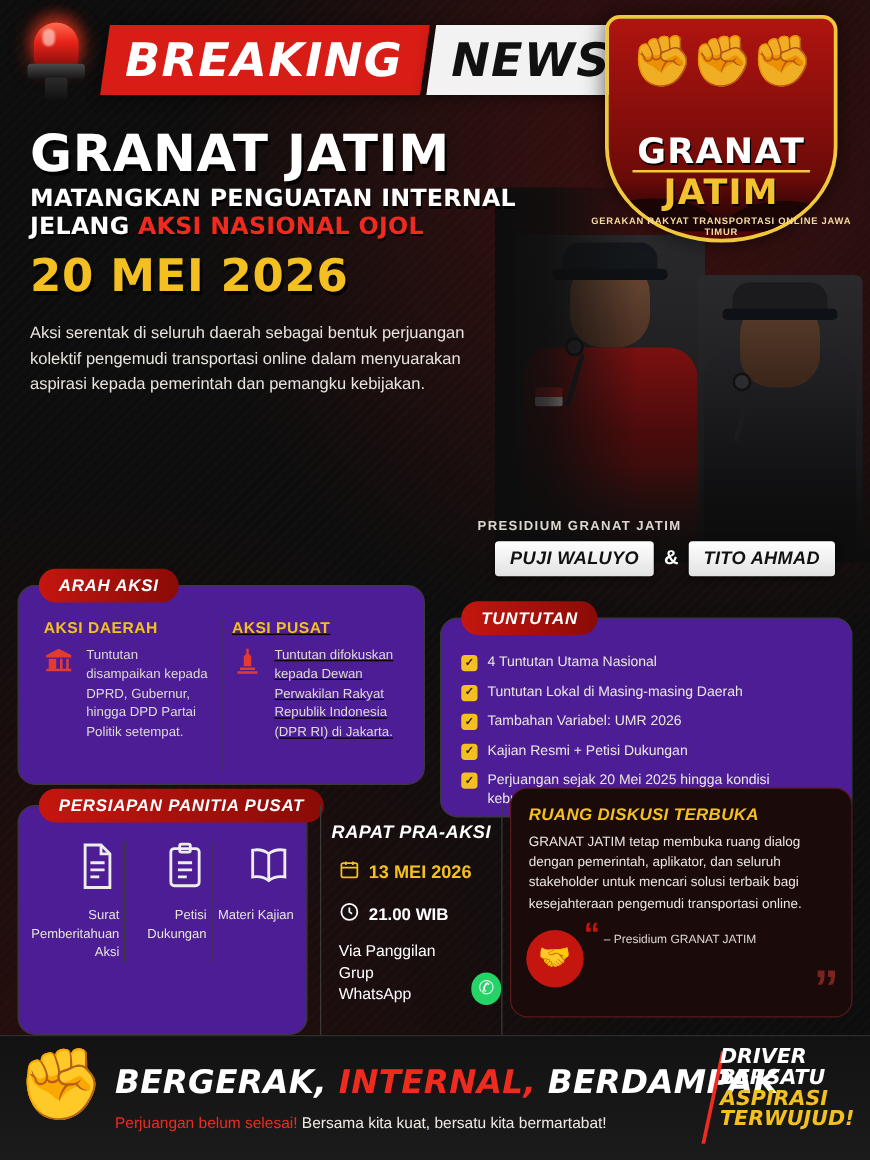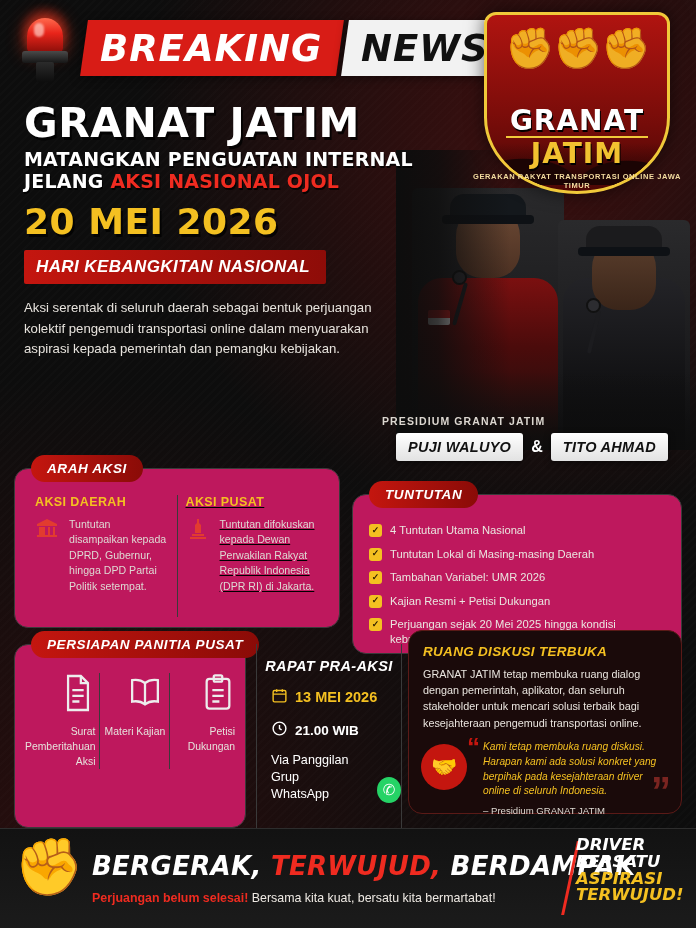--- a/index.html
+++ b/index.html
@@ -265,21 +265,21 @@
     padding: 6px 12px; border-radius: 3px; letter-spacing: .3px;
     font-style: italic;
     box-shadow: 0 2px 6px rgba(0,0,0,.5);
     white-space: nowrap;
   }
   .amp { color: #fff; font-weight: 900; font-size: 16px; }
 
   
   .card {
     position: absolute;
-    background: #be185d;
+    background: #4c1d95;
     border: 1px solid #3a3a3a;
     border-radius: 14px;
     z-index: 3;
   }
   .card-title {
     position: absolute; top: -14px; left: 16px;
     background: linear-gradient(90deg,#c4160f,#8a0b07);
     color: #fff; font-weight: 900; font-size: 13.5px;
     font-style: italic; letter-spacing: .6px;
     padding: 6px 16px; border-radius: 14px;
@@ -398,21 +398,21 @@
     position: absolute; left: 92px; top: 22px;
     font-family: "DejaVu Sans", sans-serif;
     font-weight: 900; font-style: italic; font-size: 26px;
     color: #fff; letter-spacing: .3px;
   }
   .slogan .red { color: #ef2b20; }
   .subslogan {
     position: absolute; left: 92px; top: 62px;
     font-size: 12.4px; color: #efeae4;
   }
-  .subslogan .red { color: #ef2b20; font-weight: 700; }
+  .subslogan .red { color: #ef2b20; font-weight: 400; }
   .driver-badge {
     position: absolute; right: 12px; top: 8px; width: 108px;
     text-align: left;
   }
   .driver-badge div {
     font-family: "DejaVu Sans", sans-serif;
     font-weight: 900; font-style: italic; font-size: 16.5px;
     line-height: 1.02; color: #fff;
   }
   .driver-badge div.y { color: #f4c021; }
@@ -477,21 +477,20 @@
     <div class="photo-fade"></div>
   </div>
 
   <div class="hero">
     <h1>GRANAT JATIM</h1>
     <h2>
       <span>MATANGKAN PENGUATAN INTERNAL</span><br>
       <span>JELANG </span><span class="red">AKSI NASIONAL OJOL</span>
     </h2>
     <div class="date">20 MEI 2026</div>
-    <div class="hari">HARI KEBANGKITAN NASIONAL</div>
     <p class="lead">Aksi serentak di seluruh daerah sebagai bentuk perjuangan kolektif pengemudi transportasi online dalam menyuarakan aspirasi kepada pemerintah dan pemangku kebijakan.</p>
   </div>
 
   <div class="presidium">
     <div class="ttl">PRESIDIUM GRANAT JATIM</div>
     <div class="names">
       <div class="pill">PUJI WALUYO</div>
       <div class="amp">&amp;</div>
       <div class="pill">TITO AHMAD</div>
     </div>
@@ -559,36 +558,36 @@
           <svg width="34" height="40" viewBox="0 0 24 28" fill="none" stroke="#ededed" stroke-width="1.6">
             <path d="M5 2h9l5 5v19H5z"></path>
               <path d="M14 2v5h5"></path>
               <path d="M8 12h8M8 16h8M8 20h5"></path>
           </svg>
         </div>
         <p>Surat Pemberitahuan Aksi</p>
       </div>
       <div class="prep-item">
         <div class="prep-ico">
-          <svg width="40" height="40" viewBox="0 0 28 28" fill="none" stroke="#ededed" stroke-width="1.6">
-            <path d="M14 7c-2.5-2-6-2.5-9-2v15c3-.5 6.5 0 9 2 2.5-2 6-2.5 9-2V5c-3-.5-6.5 0-9 2z"></path>
-              <path d="M14 7v15"></path>
-          </svg>
-        </div>
-        <p>Materi Kajian</p>
-      </div>
-      <div class="prep-item">
-        <div class="prep-ico">
           <svg width="34" height="40" viewBox="0 0 24 28" fill="none" stroke="#ededed" stroke-width="1.6">
             <rect x="4" y="4" width="16" height="21" rx="2"></rect>
               <rect x="9" y="1.5" width="6" height="4.5" rx="1"></rect>
             <path d="M8 12h8M8 16h8M8 20h5"></path>
           </svg>
         </div>
         <p>Petisi Dukungan</p>
+      </div>
+      <div class="prep-item">
+        <div class="prep-ico">
+          <svg width="40" height="40" viewBox="0 0 28 28" fill="none" stroke="#ededed" stroke-width="1.6">
+            <path d="M14 7c-2.5-2-6-2.5-9-2v15c3-.5 6.5 0 9 2 2.5-2 6-2.5 9-2V5c-3-.5-6.5 0-9 2z"></path>
+              <path d="M14 7v15"></path>
+          </svg>
+        </div>
+        <p>Materi Kajian</p>
       </div>
     </div>
   </div>
 
   <div id="rapat" class="card">
     <div class="rapat-h">RAPAT PRA-AKSI</div>
     <div class="rapat-row">
       <span>
         <svg width="17" height="17" viewBox="0 0 24 24" fill="none" stroke="#f4c021" stroke-width="2">
           <rect x="3" y="5" width="18" height="16" rx="2"></rect>
@@ -615,32 +614,31 @@
     </div>
   </div>
 
   <div class="card" id="ruang">
     <h3>RUANG DISKUSI TERBUKA</h3>
     <p class="body">GRANAT JATIM tetap membuka ruang dialog dengan pemerintah, aplikator, dan seluruh stakeholder untuk mencari solusi terbaik bagi kesejahteraan pengemudi transportasi online.</p>
     <div class="quote-wrap">
       <div class="handshake">🤝</div>
       <div class="quote-txt">
         <span class="qm">“</span>
-        <p>Kami tetap membuka ruang diskusi. Harapan kami ada solusi konkret yang berpihak pada kesejahteraan driver online di seluruh Indonesia.</p>
         <div class="src">– Presidium GRANAT JATIM</div>
       </div>
     </div>
     <div class="bigq">”</div>
   </div>
 
   <div class="footer">
     <div class="fist">✊</div>
     <div class="slogan">
       <span>BERGERAK,</span>
-      <span class="red">TERWUJUD,</span>
+      <span class="red">INTERNAL,</span>
       <span>BERDAMPAK</span>
     </div>
     <div class="subslogan">
       <span class="red">Perjuangan belum selesai!</span>
       <span>Bersama kita kuat, bersatu kita bermartabat!</span>
     </div>
     <div class="driver-slash"></div>
     <div class="driver-badge">
       <div>DRIVER</div>
       <div>BERSATU</div>

